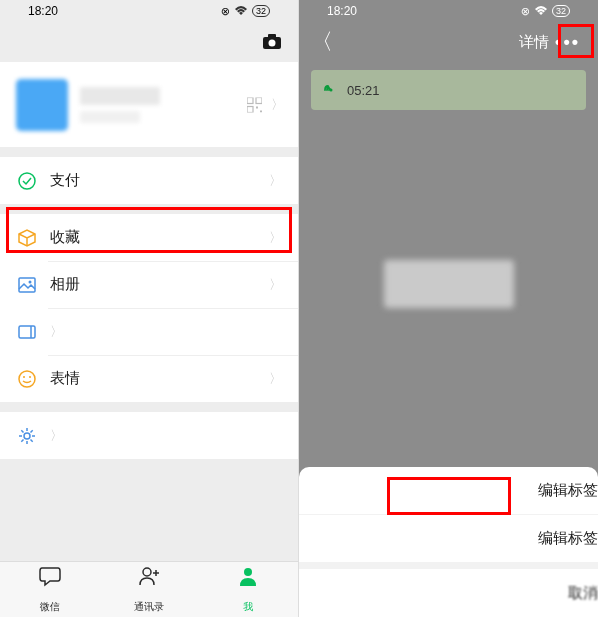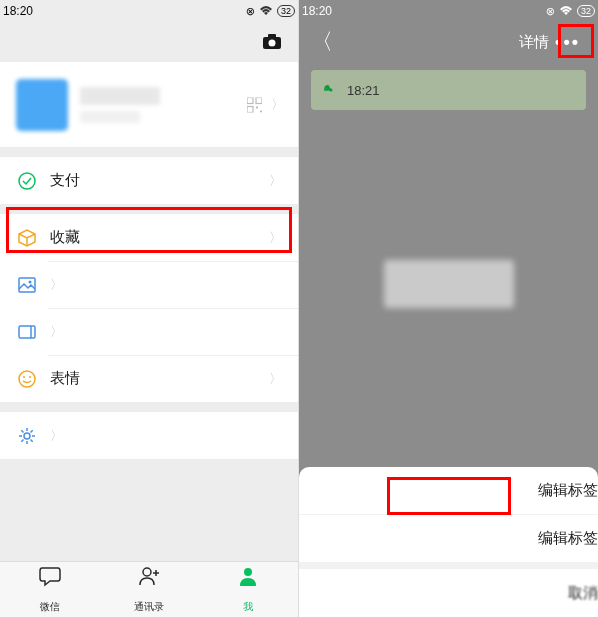--- a/index.html
+++ b/index.html
@@ -2,21 +2,21 @@
 <html><head>
 <meta charset="utf-8">
 <style>
 * { margin: 0; padding: 0; box-sizing: border-box; }
 body { font-family: -apple-system, "PingFang SC", "Microsoft YaHei", sans-serif; background: #fff; width: 598px; height: 617px; overflow: hidden; display: flex; }
 .screen { height: 617px; background: #ededed; position: relative; overflow: hidden; }
 .screen-left { width: 299px; border-right: 1px solid #ddd; }
 .screen-right { width: 299px; }
 
 
-.status-bar { height: 22px; display: flex; justify-content: space-between; align-items: center; padding: 0 3px; font-size: 12px; font-weight: 500; }
+.status-bar { height: 22px; display: flex; justify-content: space-between; align-items: center; padding: 0 28px; font-size: 12px; font-weight: 500; }
 .status-right { display: flex; gap: 4px; align-items: center; }
 .status-icon { display: inline-block; font-size: 11px; }
 
 
 .camera-row { height: 40px; display: flex; justify-content: flex-end; align-items: center; padding-right: 16px; }
 .camera-icon { font-size: 18px; }
 
 .profile { background: #fff; height: 85px; padding: 12px 16px; display: flex; align-items: center; position: relative; }
 .avatar { width: 52px; height: 52px; background: #4aa8f5; border-radius: 5px; margin-right: 12px; filter: blur(2px); }
 .profile-text { flex: 1; }
@@ -143,20 +143,21 @@
       <span class="mi-chevron">〉</span>
     </div>
     <div class="menu-item">
       <span class="mi-icon">
         <svg width="20" height="20" viewBox="0 0 20 20">
             <rect x="2" y="3" width="16" height="14" rx="1" fill="none" stroke="#4a90e2" stroke-width="1.5"></rect>
             <path d="M2 14 L7 9 L11 13 L14 10 L18 14" fill="none" stroke="#4a90e2" stroke-width="1.5"></path>
             <circle cx="13" cy="7" r="1.5" fill="#4a90e2"></circle>
           </svg>
       </span>
+      <span class="mi-label">相册</span>
       <span class="mi-chevron">〉</span>
     </div>
     <div class="menu-item">
       <span class="mi-icon">
         <svg width="20" height="20" viewBox="0 0 20 20">
             <rect x="2" y="4" width="16" height="12" rx="1.5" fill="none" stroke="#4a90e2" stroke-width="1.5"></rect>
             <path d="M14 4 L14 16" stroke="#4a90e2" stroke-width="1.5"></path>
           </svg>
       </span>
       <span class="mi-chevron">〉</span>
@@ -244,21 +245,21 @@
       <span class="more-icon">•••</span>
     </div>
 
     <div class="voice-card">
       <span class="voice-icon">
         <svg width="14" height="14" viewBox="0 0 14 14">
             <path d="M2 7 Q2 3 5 3 M4 7 Q4 4.5 6 4.5 M6 7 Q6 6 7 6" fill="none" stroke="#0a9b3a" stroke-width="1.8" stroke-linecap="round"></path>
             <circle cx="8" cy="7" r="1.5" fill="#0a9b3a"></circle>
           </svg>
       </span>
-      <span class="voice-time">18:21</span>
+      <span class="voice-time">05:21</span>
     </div>
 
     <div class="blur-center"></div>
 
     <div class="highlight-red" style="right:4px; top:24px; width:36px; height:34px;"></div>
 
     <div class="action-sheet">
       <div class="as-item">
         <span>编辑标签</span>
       </div>

